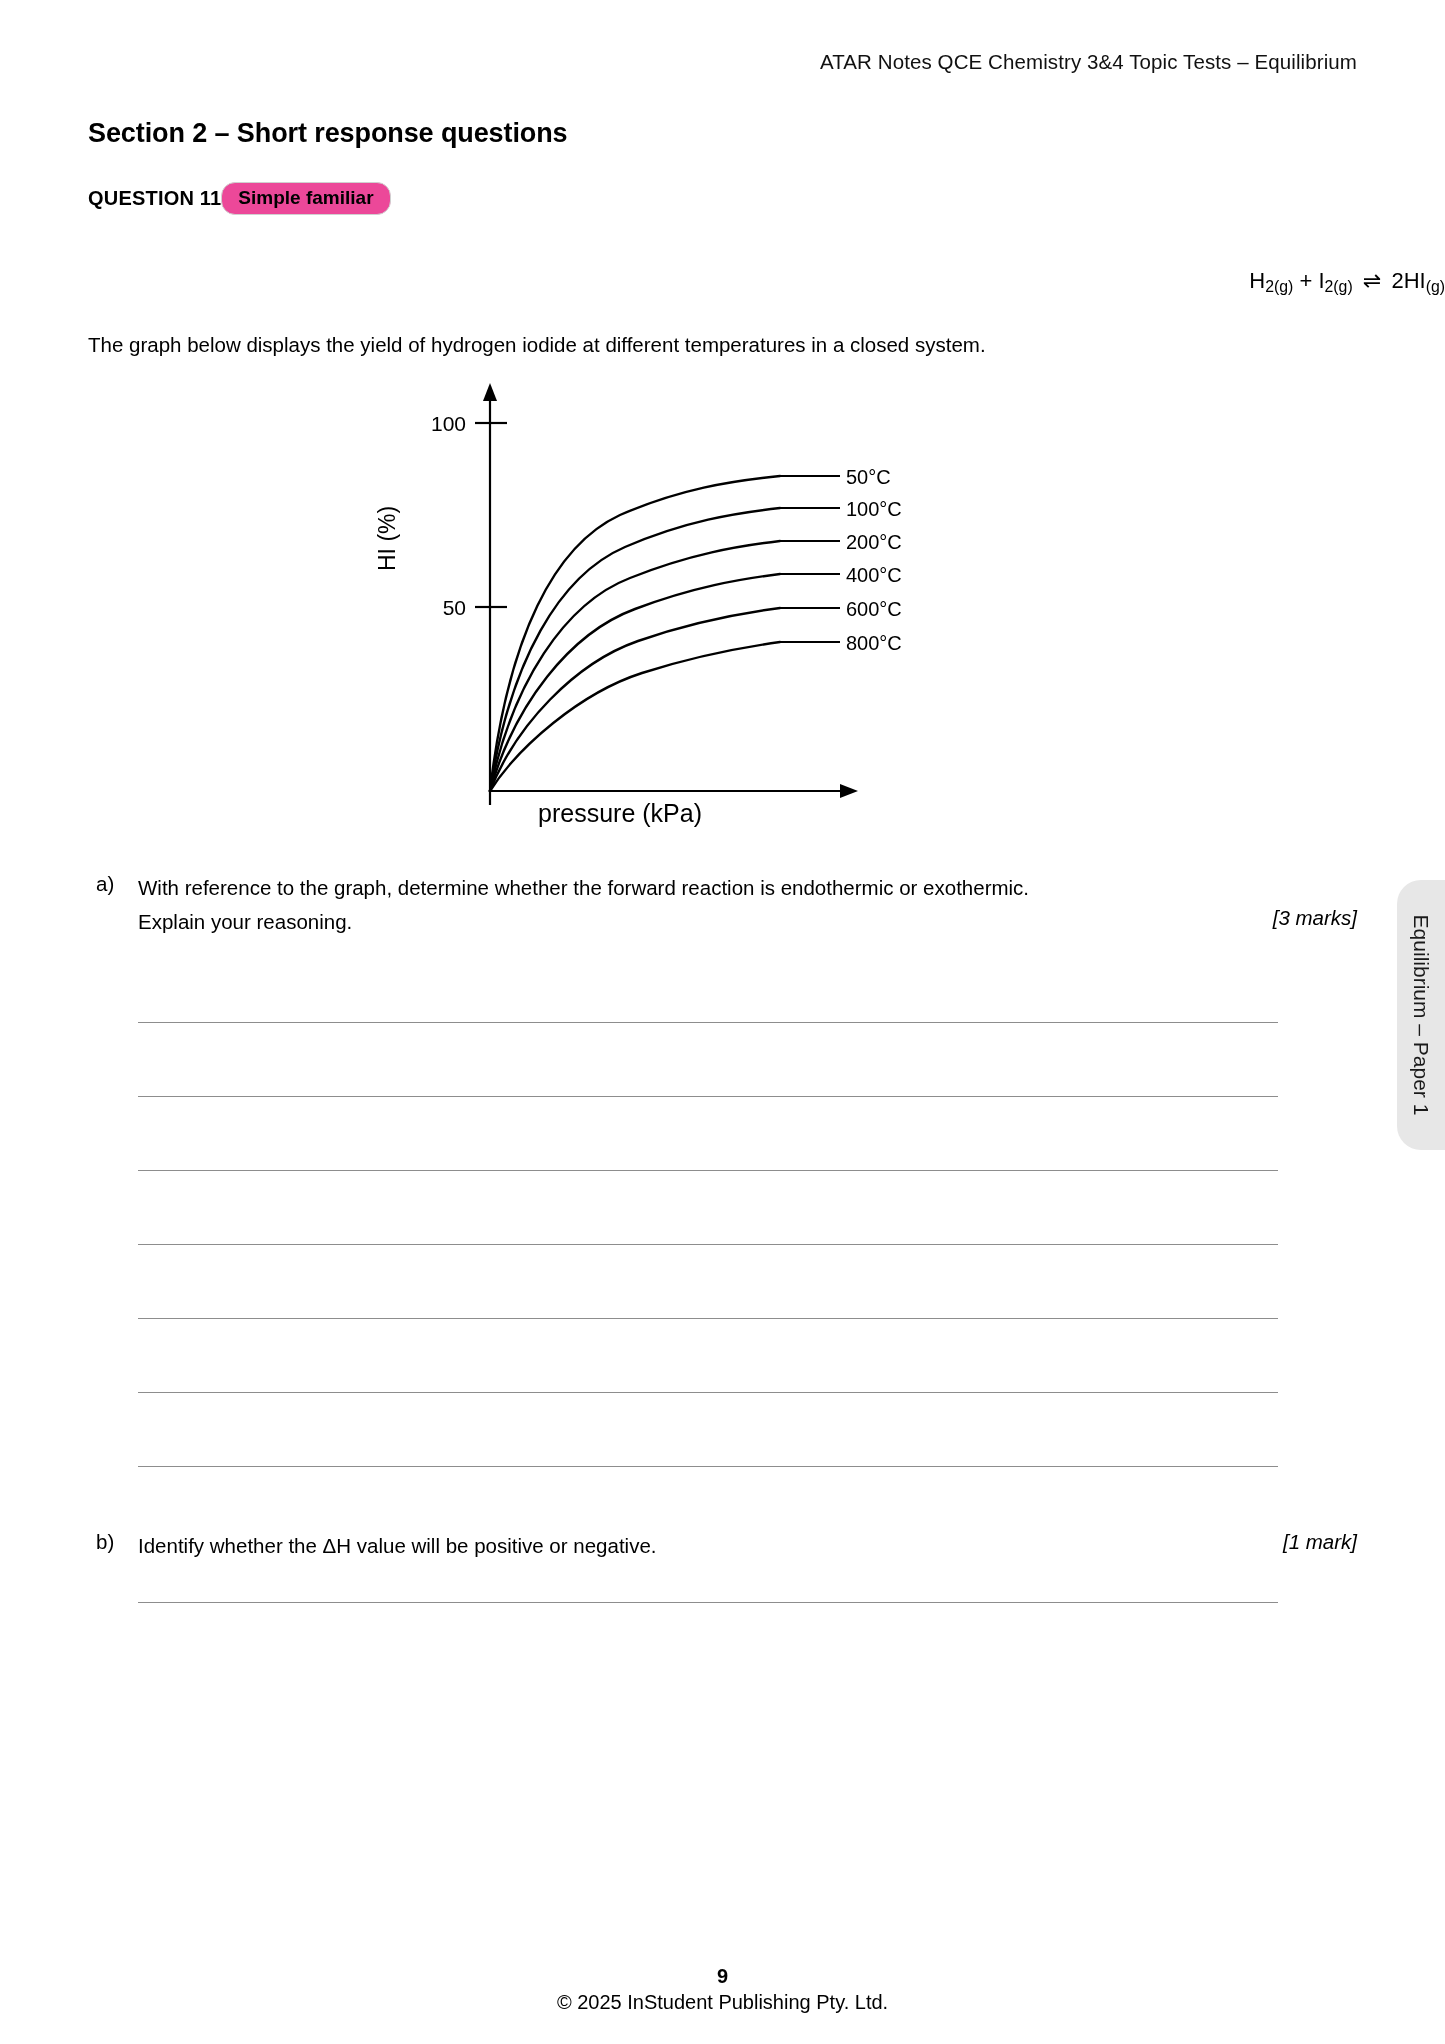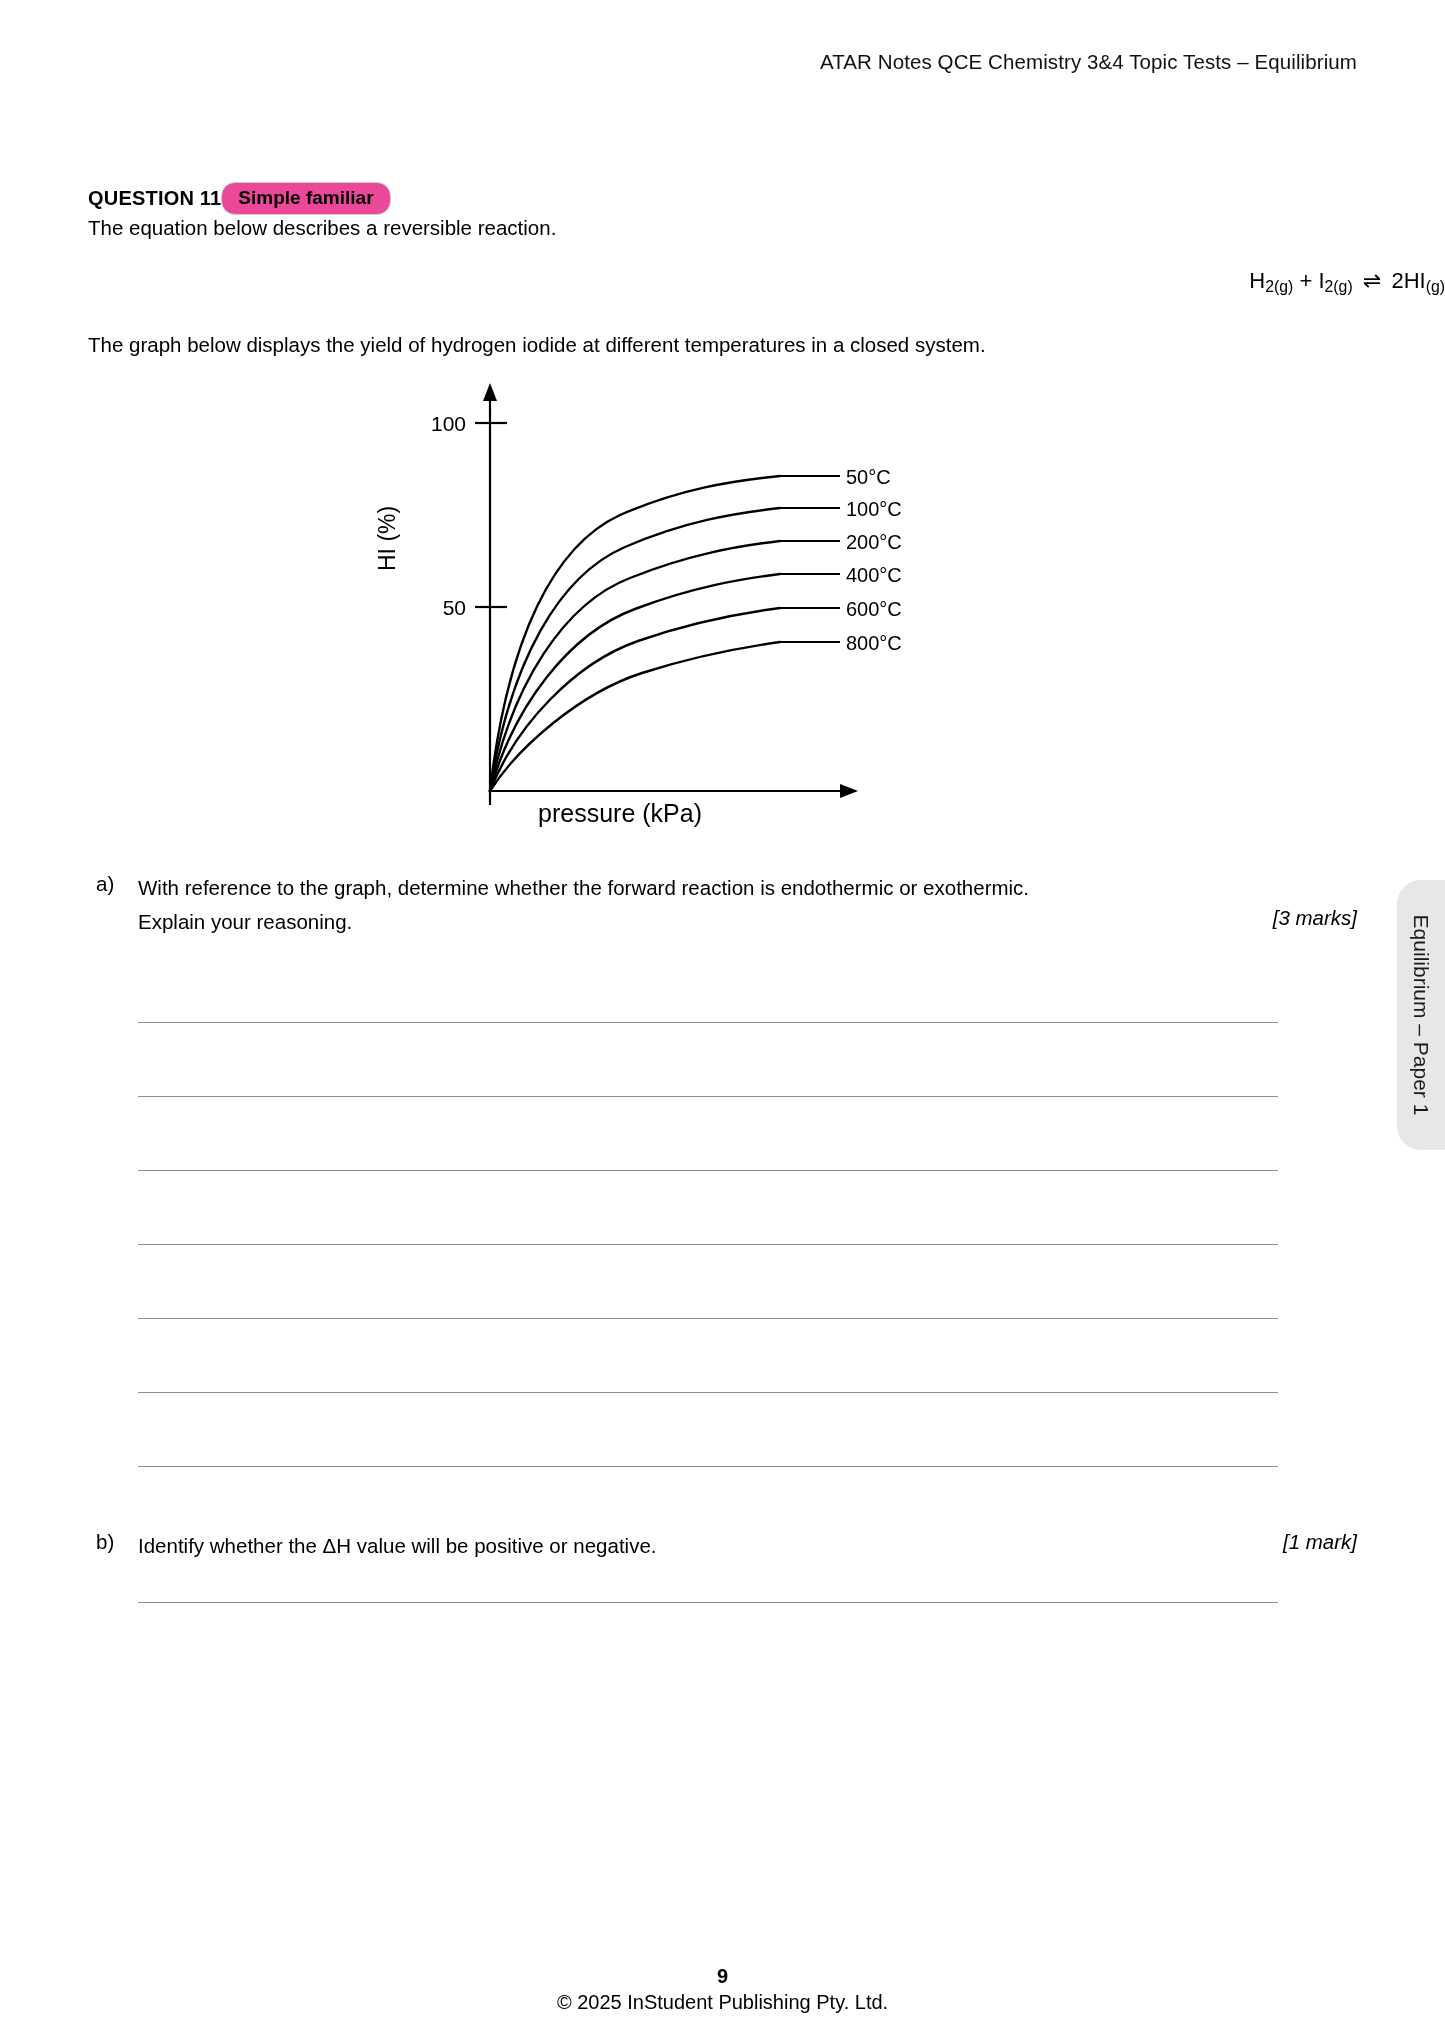--- a/index.html
+++ b/index.html
@@ -183,27 +183,27 @@
     font-size: 20px;
   }
 </style>
 </head>
 <body>
 
 <div class="page">
 
   <div class="running-header">ATAR Notes QCE Chemistry 3&amp;4 Topic Tests – Equilibrium</div>
 
+  <div class="section-title">Section 2 – Short response questions</div>
 
   <div class="question-row">
     <span class="question-number">QUESTION 11</span>
     <span class="badge">Simple familiar</span>
   </div>
 
-  <div class="para para-intro">The equation below describes a reversible reaction.</div>
 
   <div class="equation">
     <span><span>H</span><sub>2(g)</sub></span>
     <span>+</span>
     <span><span>I</span><sub>2(g)</sub></span>
     <span class="eq-arrow">⇌</span>
     <span><span>2HI</span><sub>(g)</sub></span>
   </div>
 
   <div class="para para-graph">The graph below displays the yield of hydrogen iodide at different temperatures in a closed system.</div>

